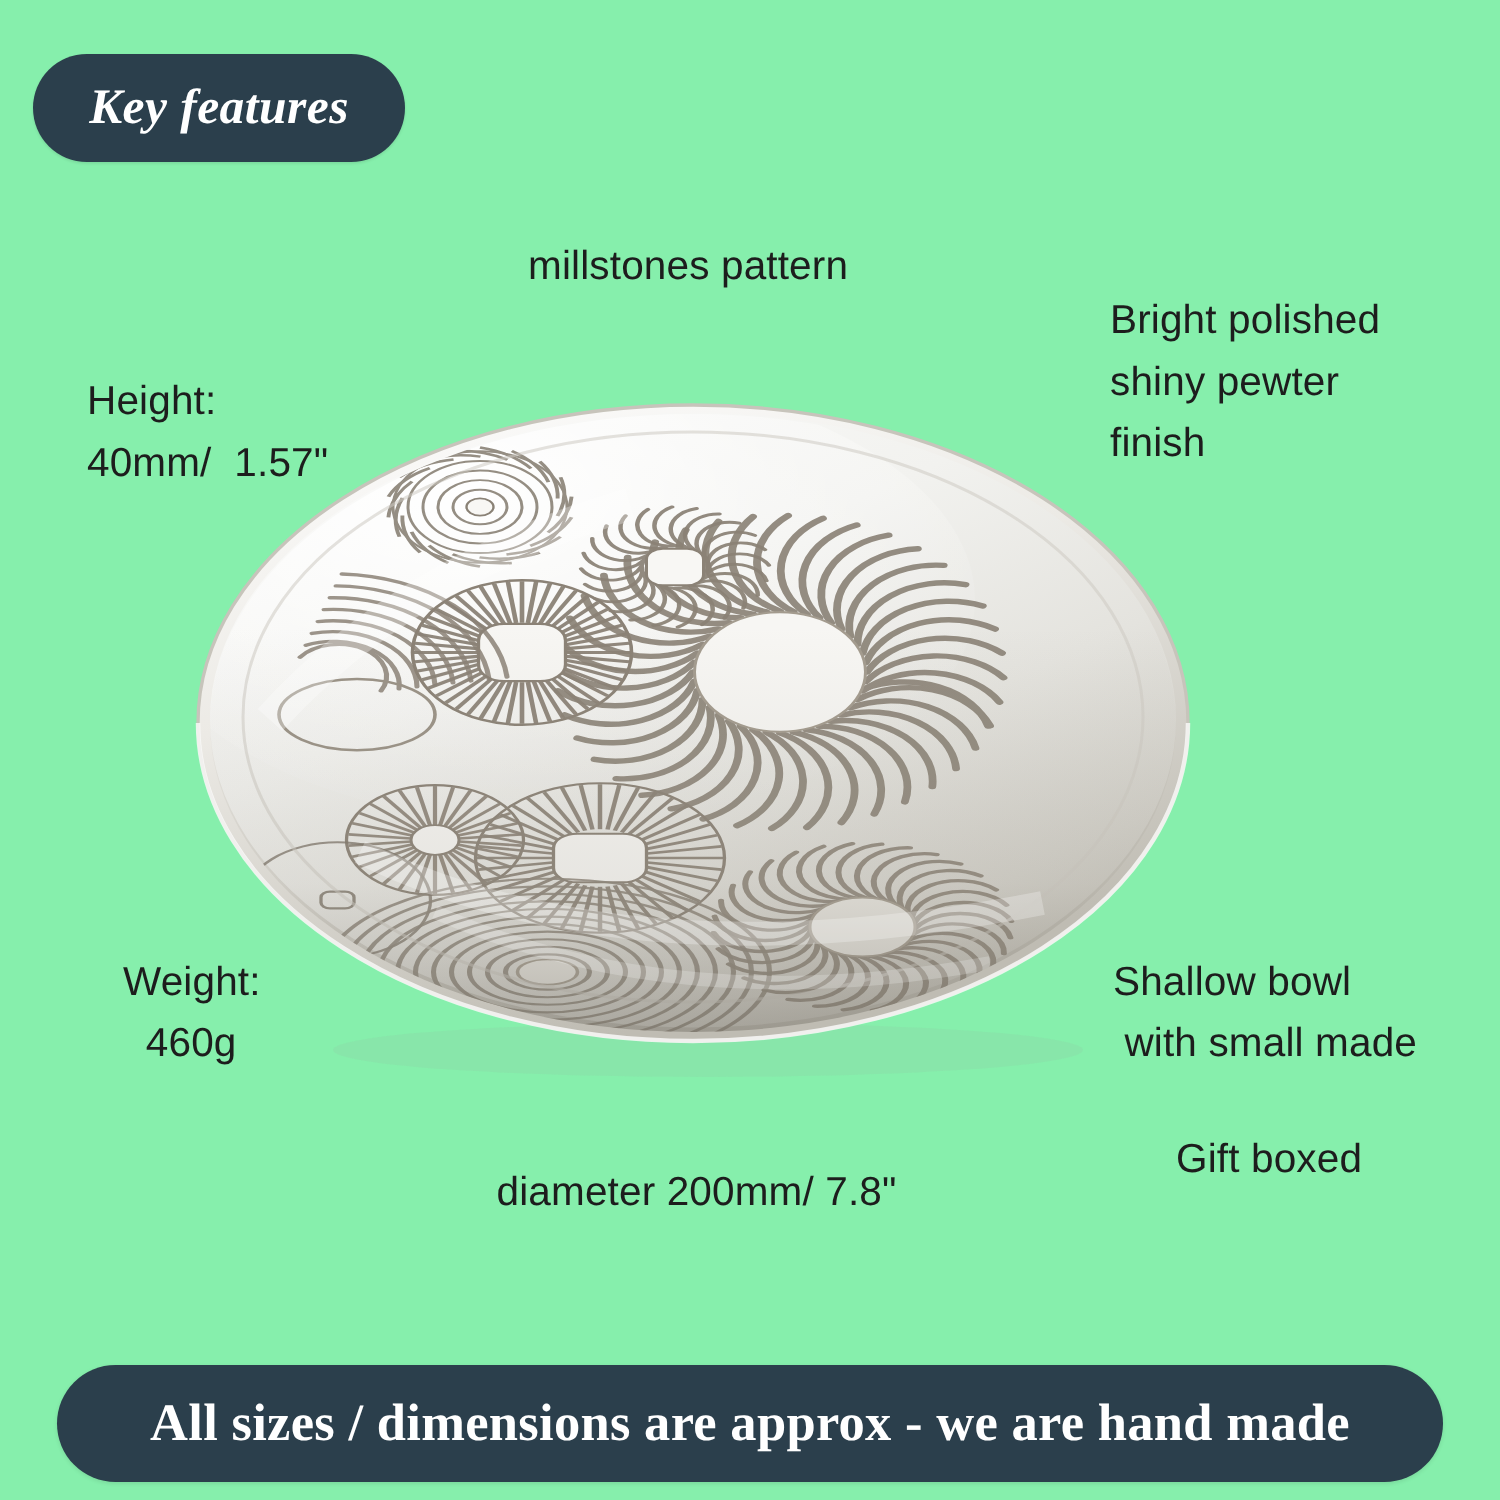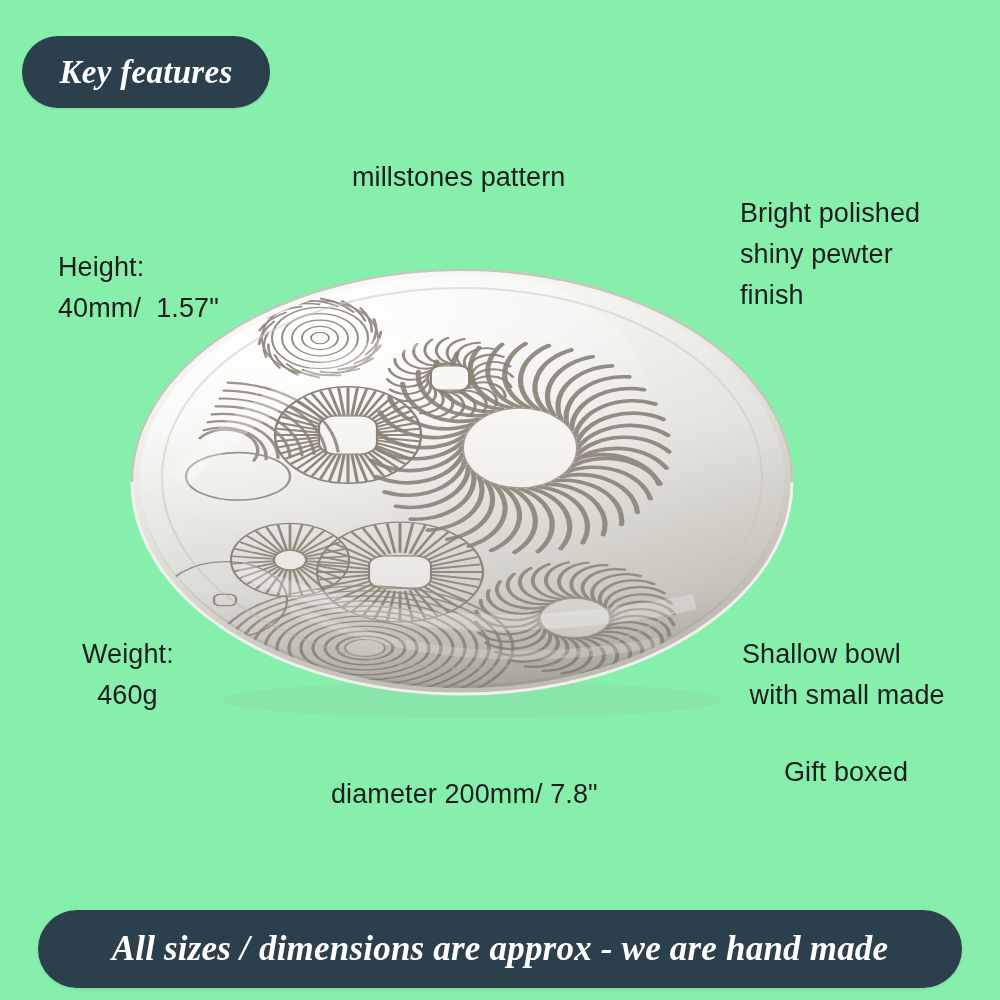--- a/index.html
+++ b/index.html
@@ -57,21 +57,20 @@
     background: #2b3f4c;
     border-radius: 39px;
     display: flex;
     align-items: center;
     justify-content: center;
     box-shadow: 0 1px 3px rgba(0,0,0,0.10);
   }
   .bottom-banner .banner-text {
     color: #ffffff;
     font-family: "Liberation Serif", "DejaVu Serif", serif;
-    font-style: italic;
     font-weight: 700;
     font-size: 35px;
     letter-spacing: 0.2px;
     white-space: nowrap;
   }
 
   
   .anno {
     position: absolute;
     color: #1d1d1d;

